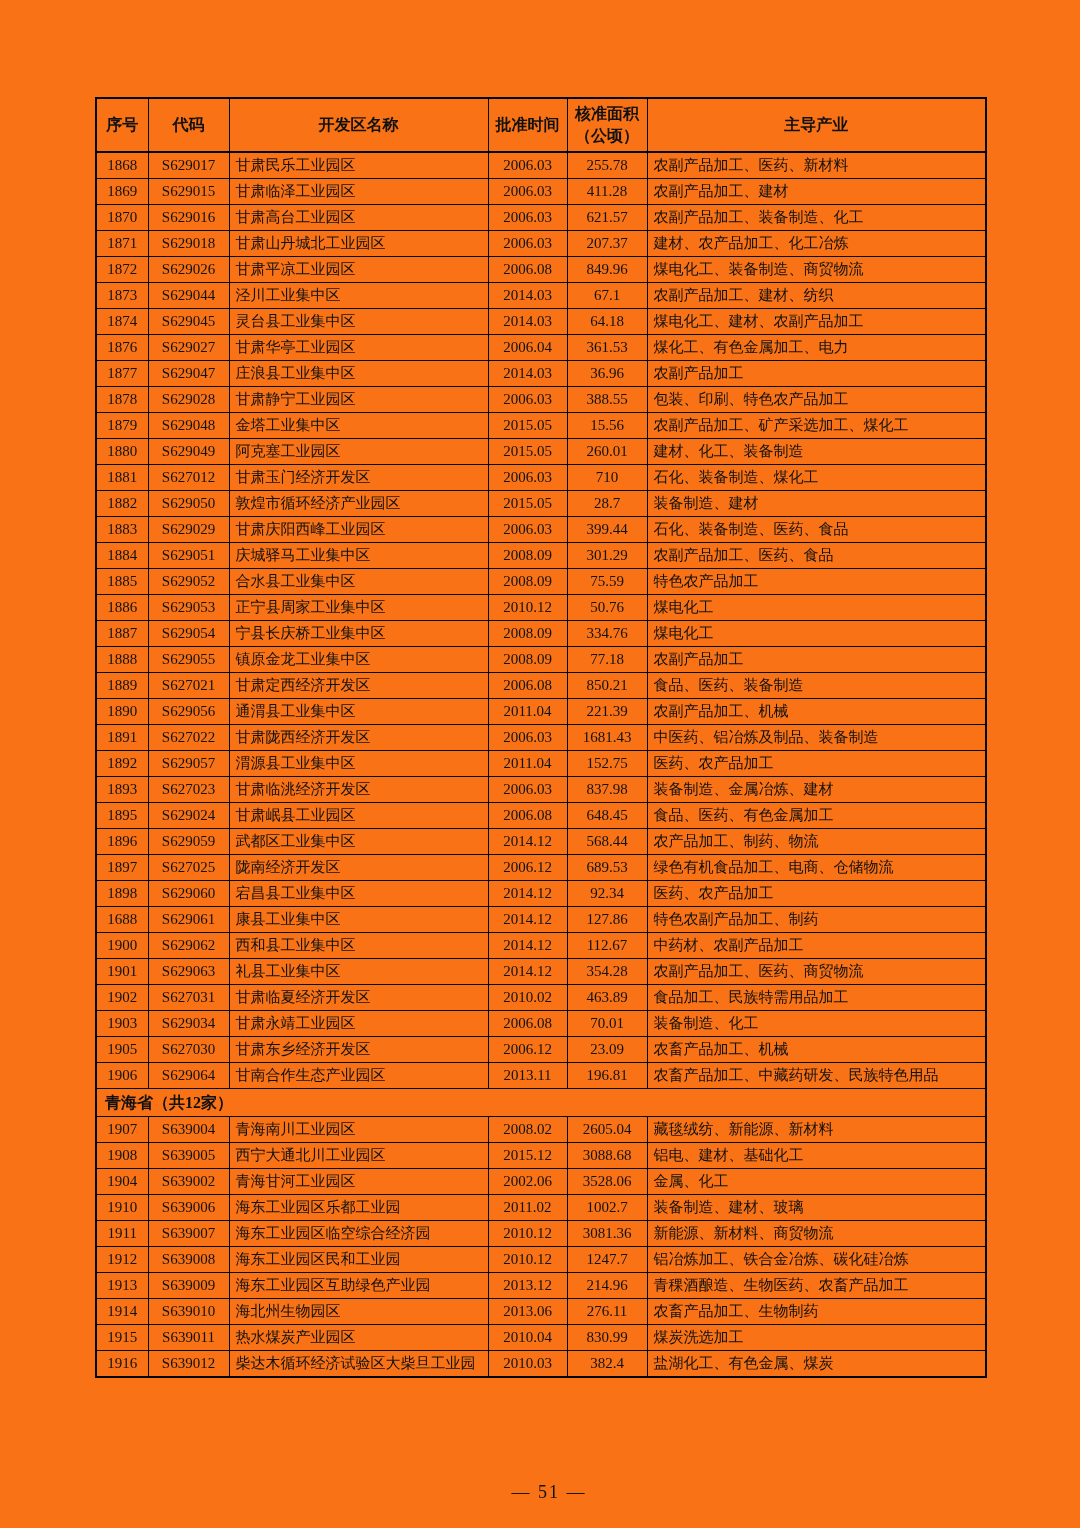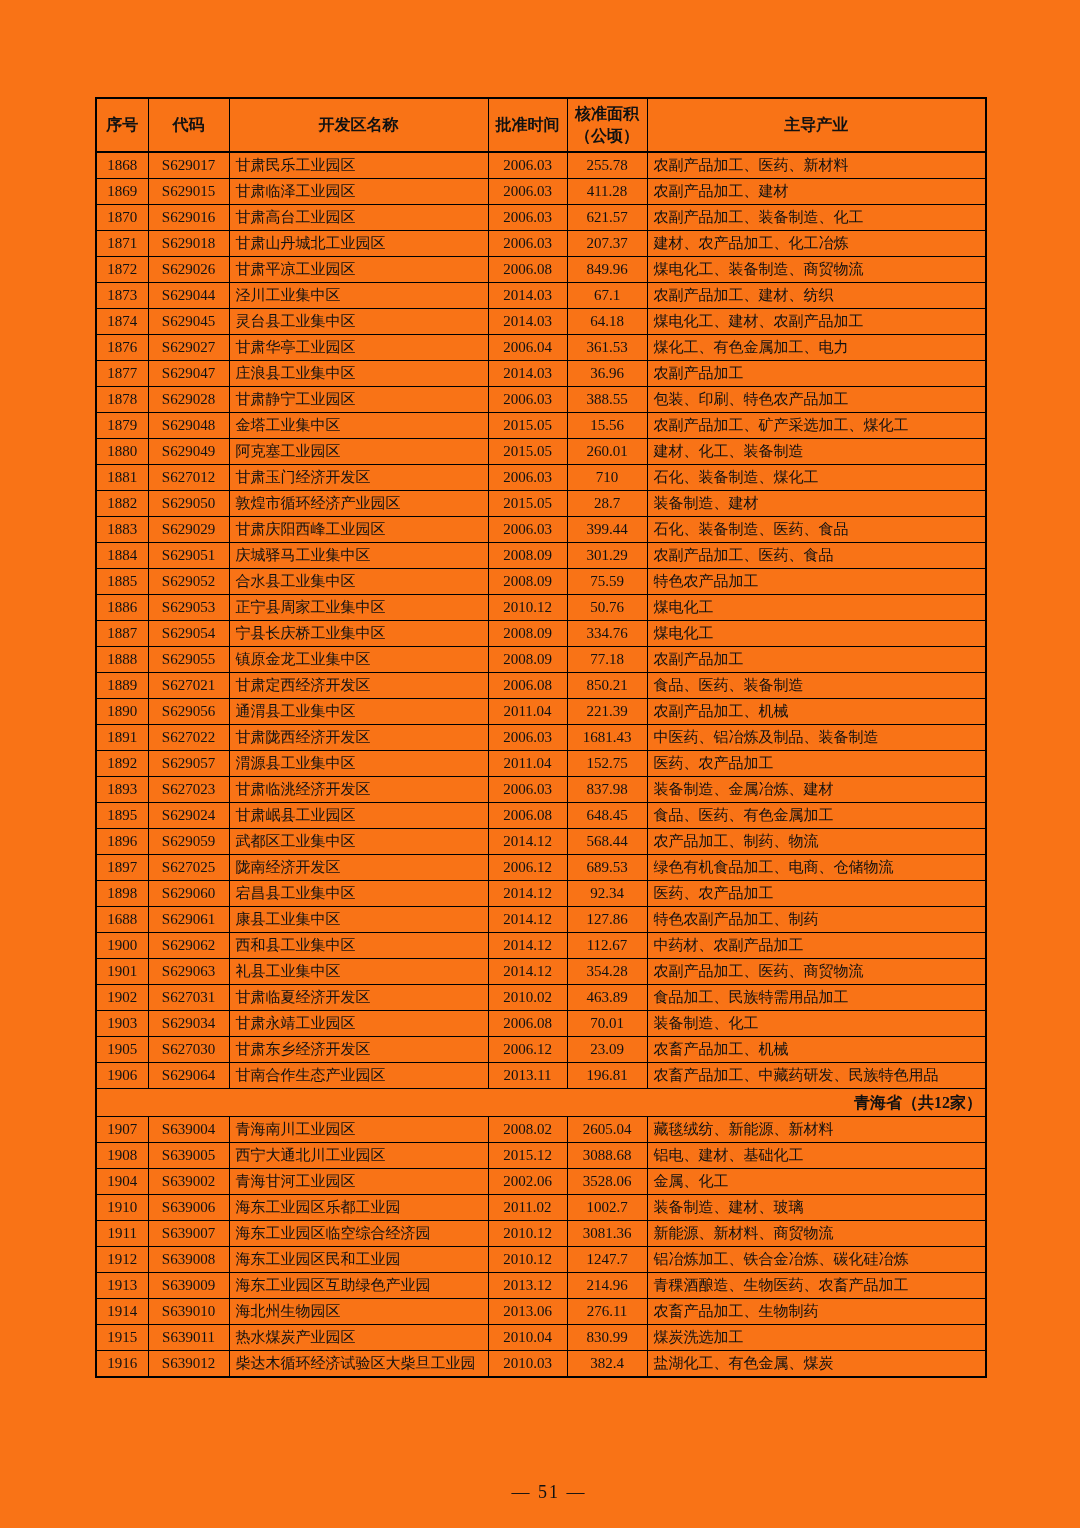--- a/index.html
+++ b/index.html
@@ -60,21 +60,21 @@
   table.zones td.col-0,
   table.zones td.col-1,
   table.zones td.col-3,
   table.zones td.col-4 { text-align: center; }
   table.zones td.col-2,
   table.zones td.col-5 { text-align: left; padding-left: 6px; }
 
   table.zones td.section-cell {
     font-weight: bold;
     font-size: 16px;
-    text-align: right;
+    text-align: left;
     padding-left: 8px;
     height: 27px;
     line-height: 27px;
   }
   .footer {
     position: absolute;
     left: 0;
     top: 1482px;
     width: 1080px;
     text-align: center;

